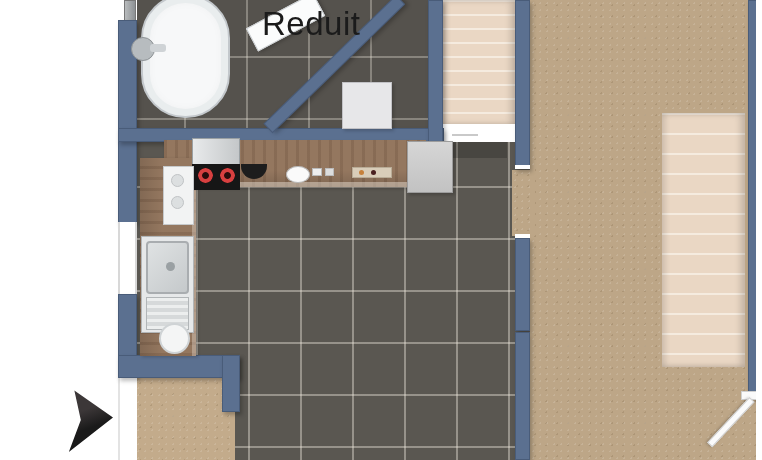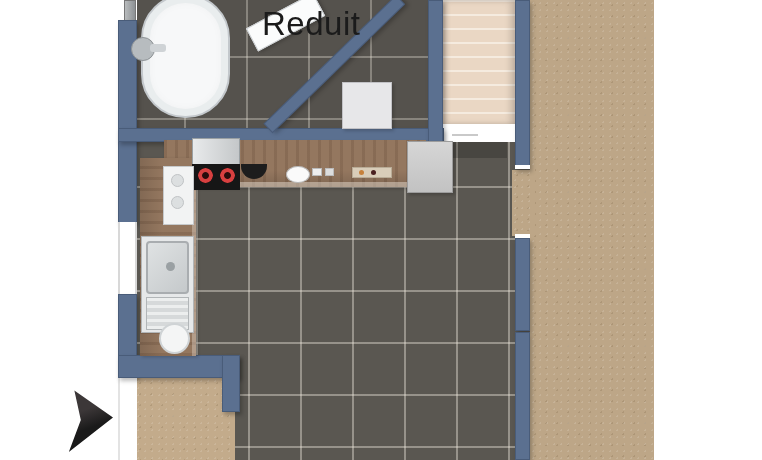--- a/index.html
+++ b/index.html
@@ -1,17 +1,17 @@
 <!DOCTYPE html>
 <html style="--wall: #5b7090; --tile-floor: #5a5751; --bath-tile-floor: #55524d; --wood-floor: #bda687; --entrance-floor: #c3ab8b; --counter-wood: #94775f; --stair-tread-light: #f5ebdf; --stair-tread-dark: #ead7c4; --arrow: #1a1a1a; --label-text: #1b1b1b;"><head>
 <meta charset="utf-8">
 <style>
   html,body{margin:0;padding:0;background:#fff;}
   #plan{
-    position:relative;width:654px;height:460px;overflow:hidden;background:#fff;
+    position:relative;width:756px;height:460px;overflow:hidden;background:#fff;
     font-family:"Liberation Sans", sans-serif;
   }
   #plan *{position:absolute;box-sizing:border-box;}
   .tilefloor{
     background-color:var(--tile-floor,#5a5751);
     background-image:
       repeating-linear-gradient(90deg, transparent 0 50px, rgba(235,230,218,.42) 50px 52px),
       repeating-linear-gradient(0deg, transparent 0 50px, rgba(235,230,218,.42) 50px 52px);
   }
   .bathtile{

